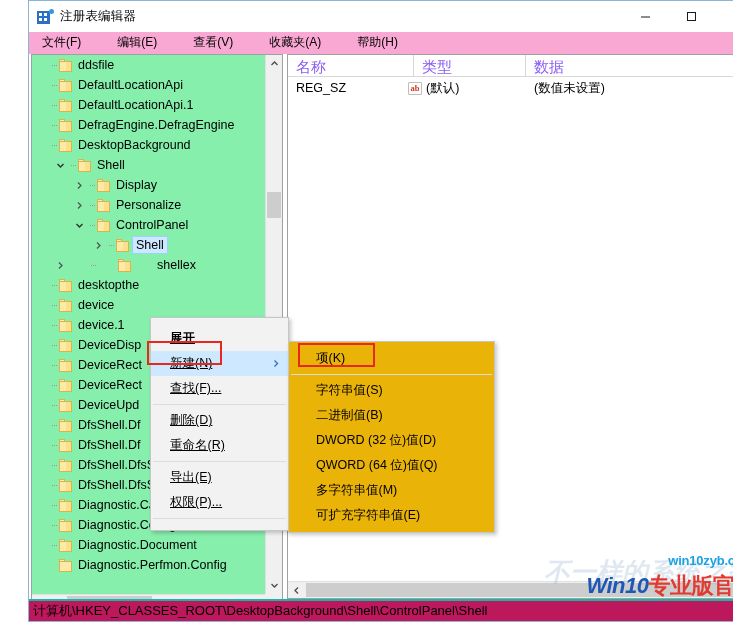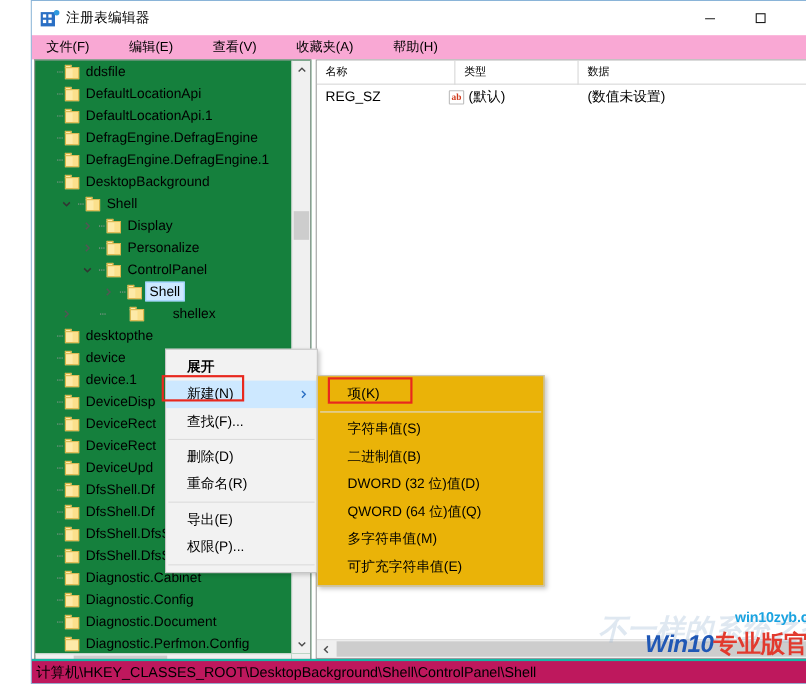--- a/index.html
+++ b/index.html
@@ -62,21 +62,21 @@
     font-size: 12px; color: #000; padding: 2px 9px 3px 7px;
     white-space: nowrap;
   }
 
   
   .content {
     position: absolute; left: 0; top: 53px; width: 731px; height: 545px;
   }
   .tree-panel {
     position: absolute; left: 2px; top: 0; width: 252px; height: 558px;
-    border: 1px solid #a0a0a0; background: #15803d; overflow: hidden;
+    border: 1px solid #a0a0a0; background: #86efac; overflow: hidden;
   }
   .tree-inner {
     position: absolute; left: 0; top: 0; right: 17px; bottom: 17px;
     overflow: hidden;
   }
   .list-panel {
     position: absolute; left: 258px; top: 0; width: 471px; height: 545px;
     border: 1px solid #a0a0a0; background: #ffffff; overflow: hidden;
   }
 
@@ -121,21 +121,21 @@
     background: #fbe08c;
   }
   .labelbox { display: inline-block; line-height: 16px; }
 
   
   .lv-head {
     display: flex; height: 22px; border-bottom: 1px solid #d8d8d8;
     background: #ffffff;
   }
   .lv-head div {
-    font-size: 10px; color: #000000; padding: 3px 0 0 8px;
+    font-size: 15px; color: #8b5cf6; padding: 3px 0 0 8px;
     border-right: 1px solid #d8d8d8; height: 22px;
   }
   .col-name { width: 126px; }
   .col-type { width: 112px; }
   .col-data { width: 215px; border-right: none !important; }
   .lv-row { display: flex; height: 22px; align-items: center; }
   .lv-cell {
     font-size: 12.5px; color: #000; padding-left: 8px;
     display: flex; align-items: center; height: 22px;
   }
@@ -177,21 +177,21 @@
     border-top: 2px solid #14b8a6; background: #be185d;
     display: flex; align-items: center; padding-left: 4px;
     font-size: 13px; color: #000;
   }
 
   
   .ctxmenu {
     position: absolute; left: 121px; top: 263px; width: 139px;
     background: #f2f2f2; border: 1px solid #c6c6c6;
     box-shadow: 2px 2px 4px rgba(0,0,0,.22);
-    padding: 3px 0; z-index: 40;
+    padding: 8px 0; z-index: 40; text-decoration: underline;
   }
   .ctxitem {
     height: 25px; display: flex; align-items: center;
     font-size: 12.5px; color: #000; padding-left: 19px;
     position: relative; white-space: nowrap;
   }
   .ctxitem.bold { font-weight: bold; }
   .ctxitem.hl { background: #cde8ff; }
   .ctxsep { height: 1px; background: #dcdcdc; margin: 3px 2px; }
   .submark {
@@ -330,32 +330,20 @@
           <div class="tree-row" style="padding-left: 2px;">
             <span class="expander"></span>
             <span class="dots">
               <i></i>
             </span>
             <span class="folder">
               <span class="tab"></span>
               <span class="body"></span>
               <span class="shade"></span>
             </span>
-            <span class="labelbox">DefragEngine.DefragEngine.1</span>
-          </div>
-          <div class="tree-row" style="padding-left: 2px;">
-            <span class="expander"></span>
-            <span class="dots">
-              <i></i>
-            </span>
-            <span class="folder">
-              <span class="tab"></span>
-              <span class="body"></span>
-              <span class="shade"></span>
-            </span>
             <span class="labelbox">DesktopBackground</span>
           </div>
           <div class="tree-row" style="padding-left: 21px;">
             <span class="expander">
               <svg width="9" height="9" viewBox="0 0 9 9">
                 <polyline points="1.5,3 4.5,6 7.5,3" fill="none" stroke="#333" stroke-width="1.4"></polyline>
               </svg>
             </span>
             <span class="dots">
               <i></i>

